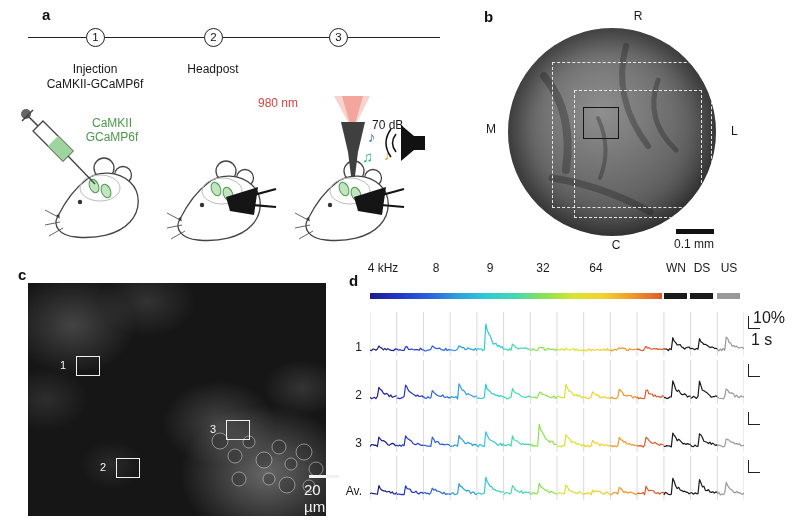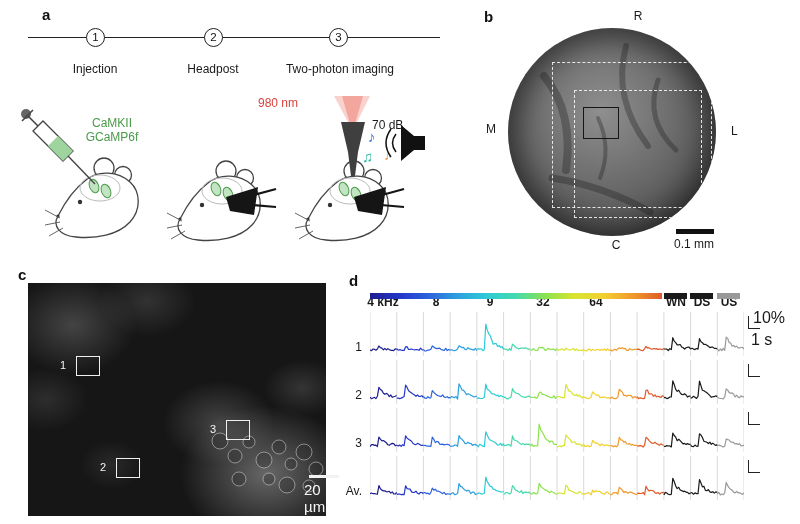--- a/index.html
+++ b/index.html
@@ -26,42 +26,42 @@
       radial-gradient(70px 50px at 40% 8%,  rgba(150,150,150,.22), transparent 70%),
       radial-gradient(60px 45px at 6% 50%,  rgba(140,140,140,.20), transparent 70%),
       radial-gradient(120px 95px at 80% 82%, rgba(215,215,215,.42), transparent 72%),
       radial-gradient(80px 60px at 64% 60%, rgba(185,185,185,.28), transparent 70%),
       radial-gradient(55px 40px at 92% 45%, rgba(160,160,160,.22), transparent 70%),
       radial-gradient(45px 35px at 28% 78%, rgba(130,130,130,.18), transparent 70%),
       #161616; }
   .roi-box { position: absolute; border: 1.3px solid #efefef; width: 24px; height: 20px; }
   .roi-num { position: absolute; color: #f5f5f5; font-size: 11px; }
   #scalebar-c { position: absolute; left: 281px; top: 192px; width: 30px; height: 3px; background: #f2f2f2; }
-  .freq { position: absolute; top: 295px; font-size: 12px; color: #1a1a1a; text-align: center; font-weight: bold; }
+  .freq { position: absolute; top: 261px; font-size: 12px; color: #1a1a1a; text-align: center; }
   .cbar { position: absolute; top: 293px; height: 6px; }
   .rowlab { position: absolute; font-size: 12px; color: #1a1a1a; text-align: right; width: 26px; }
   .trace-svg { position: absolute; left: 370px; width: 374px; height: 46px; }
   .scale-bracket { position: absolute; left: 748px; width: 12px; height: 13px;
                    border-left: 1.3px solid #222; border-bottom: 1.3px solid #222; }
   .scale-lab { position: absolute; font-size: 16px; color: #1a1a1a; }
 </style>
 </head>
 <body>
 
 <div id="figure">
 
   <div class="panel-label" style="left:42px; top:6px">a</div>
   <div class="timeline" style="left:28px; top:37px; width:412px;"></div>
   <div class="step-circle" style="left:86px;  top:28px">1</div>
   <div class="step-circle" style="left:204px; top:28px">2</div>
   <div class="step-circle" style="left:329px; top:28px">3</div>
 
   <div class="t tc" style="left:45px;  top:62px; width:100px">Injection</div>
+  <div class="t tc" style="left:30px;  top:77px; width:130px">CaMKII-GCaMP6f</div>
   <div class="t tc" style="left:163px; top:62px; width:100px">Headpost</div>
-  <div class="t tc" style="left:275px; top:62px; width:130px">Two-photon imaging</div>
 
   <div class="t tc" style="left: 72px; top: 116px; width: 80px; font-weight: 400; color: rgb(74, 154, 74);">CaMKII</div>
   <div class="t tc" style="left: 72px; top: 130px; width: 80px; color: rgb(74, 154, 74);">GCaMP6f</div>
   <div class="t" style="left: 258px; top: 96px; color: rgb(217, 67, 61);">980 nm</div>
   <div class="t" style="left:372px; top:118px">70 dB</div>
 
   <span class="note" style="left: 368px; top: 128px; color: rgb(58, 111, 216);">♪</span>
   <span class="note" style="left: 362px; top: 148px; color: rgb(43, 181, 160);">♫</span>
   <span class="note" style="left: 384px; top: 146px; color: rgb(232, 152, 58);">♪</span>
 

